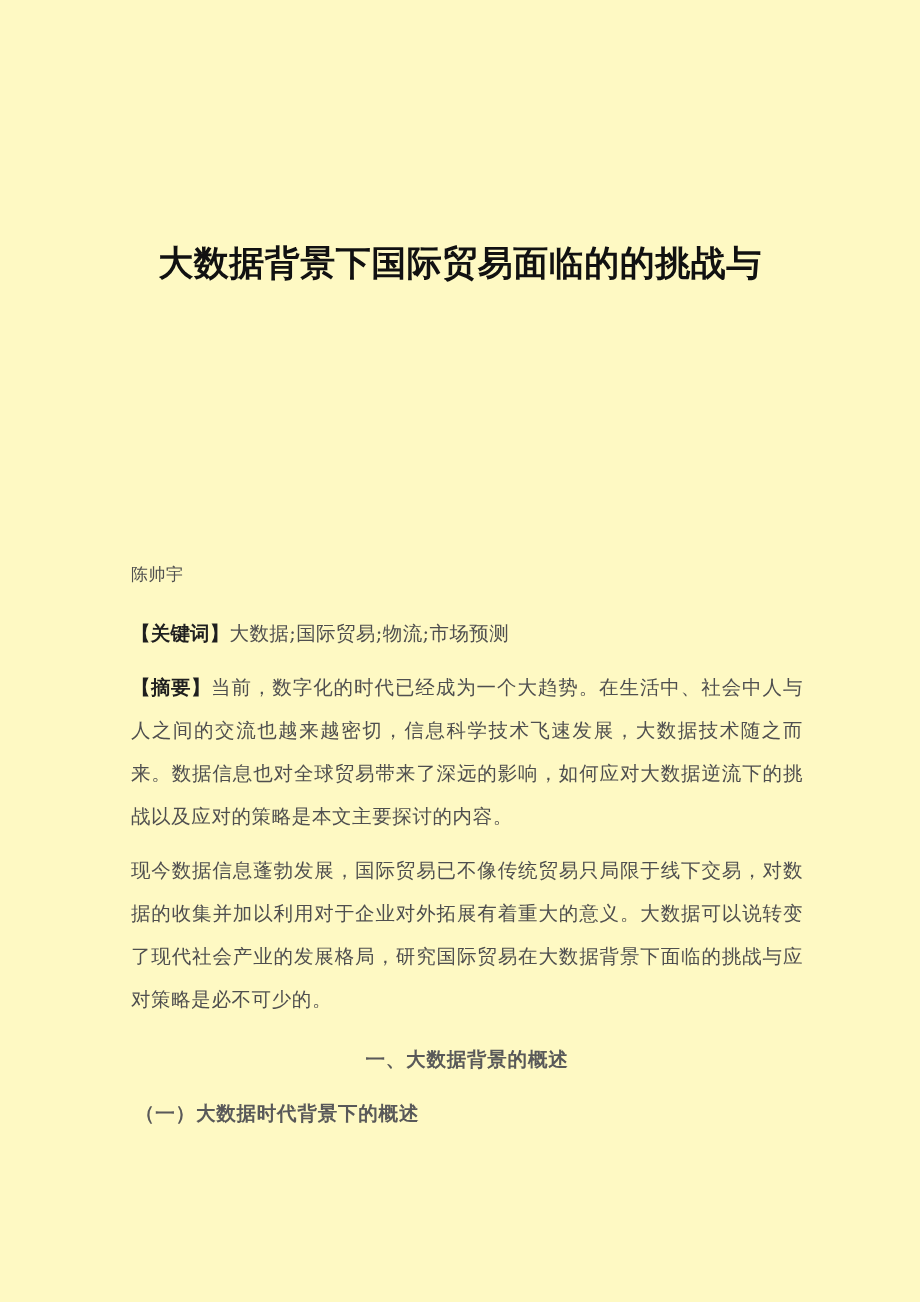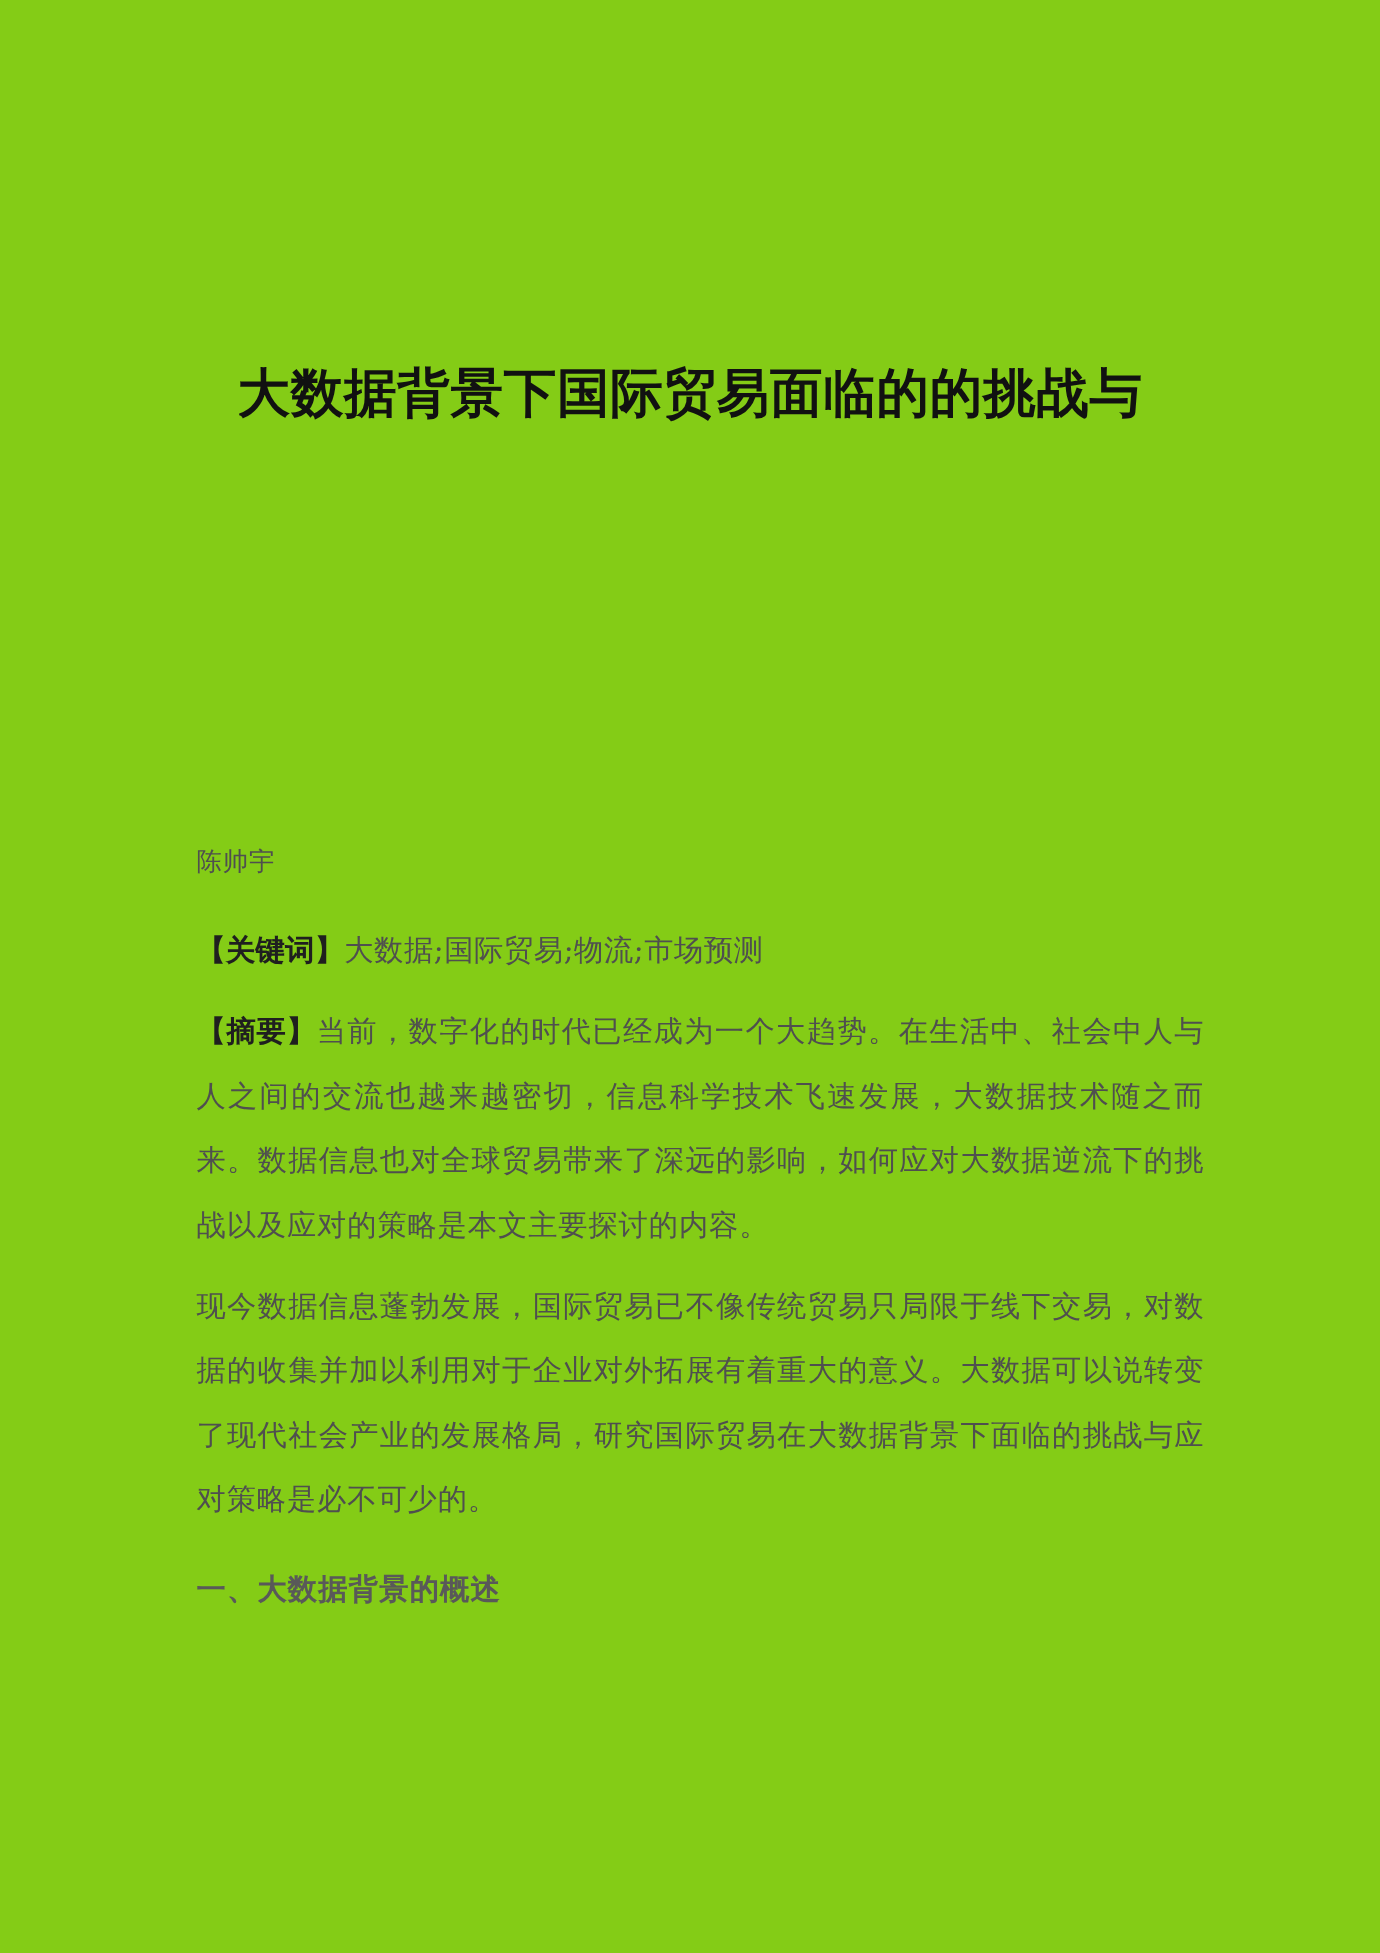--- a/index.html
+++ b/index.html
@@ -17,21 +17,21 @@
     color: #4a4a4a;
     -webkit-font-smoothing: antialiased;
   }
 
   .page {
     position: absolute;
     left: 0;
     top: 0;
     width: 920px;
     height: 1302px;
-    background: #84cc16;
+    background: #fef9c3;
   }
 
   
   .doc-title {
     position: absolute;
     left: 130px;
     top: 196px;
     width: 660px;
     text-align: center;
     color: #111111;
@@ -94,20 +94,21 @@
     color: #4f4f4f;
   }
 
   .heading-1 {
     font-family: "DejaVu Serif", "Liberation Serif", serif;
     font-size: 19.5px;
     line-height: 43px;
     color: #595959;
     letter-spacing: 0.8px;
     margin: 17px 0 0 0;
+    text-align: center;
   }
 
   .heading-2 {
     font-family: "DejaVu Serif", "Liberation Serif", serif;
     font-size: 19.5px;
     line-height: 43px;
     color: #595959;
     letter-spacing: 0.8px;
     margin: 11px 0 0 0;
     text-indent: 4px;
@@ -127,16 +128,17 @@
   <div class="body-area">
 
     <p class="para tight"><span class="label">【关键词】</span><span class="kw-list">大数据;国际贸易;物流;市场预测</span></p>
 
     <p class="para"><span class="label">【摘要】</span><span>当前，数字化的时代已经成为一个大趋势。在生活中、社会中人与人之间的交流也越来越密切，信息科学技术飞速发展，大数据技术随之而来。数据信息也对全球贸易带来了深远的影响，如何应对大数据逆流下的挑战以及应对的策略是本文主要探讨的内容。</span></p>
 
     <p class="para">现今数据信息蓬勃发展，国际贸易已不像传统贸易只局限于线下交易，对数据的收集并加以利用对于企业对外拓展有着重大的意义。大数据可以说转变了现代社会产业的发展格局，研究国际贸易在大数据背景下面临的挑战与应对策略是必不可少的。</p>
 
     <h2 class="heading-1">一、大数据背景的概述</h2>
 
+    <h3 class="heading-2">（一）大数据时代背景下的概述</h3>
 
   </div>
 
 </div>
 
 </body></html>

